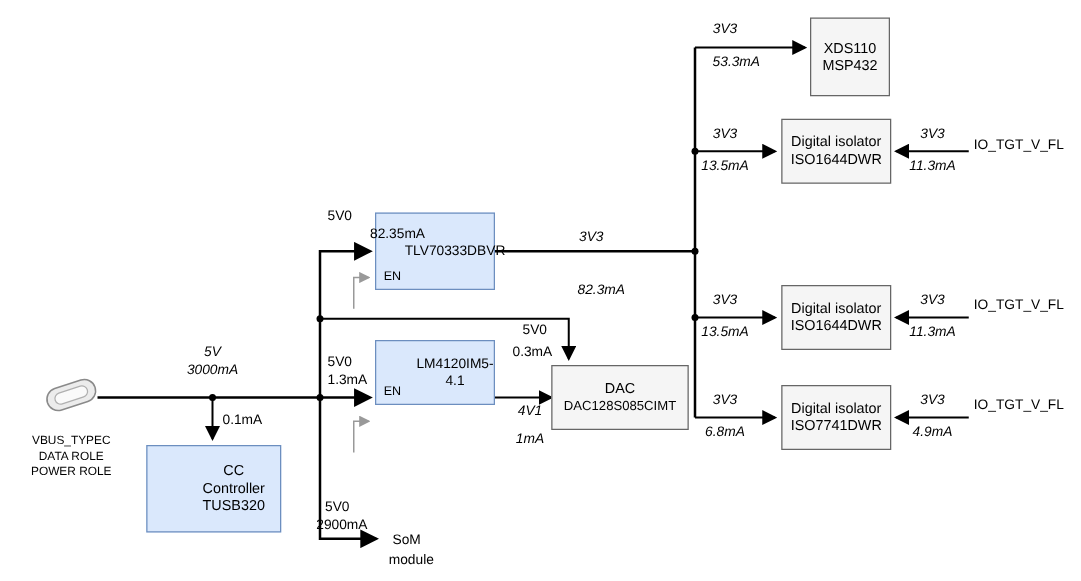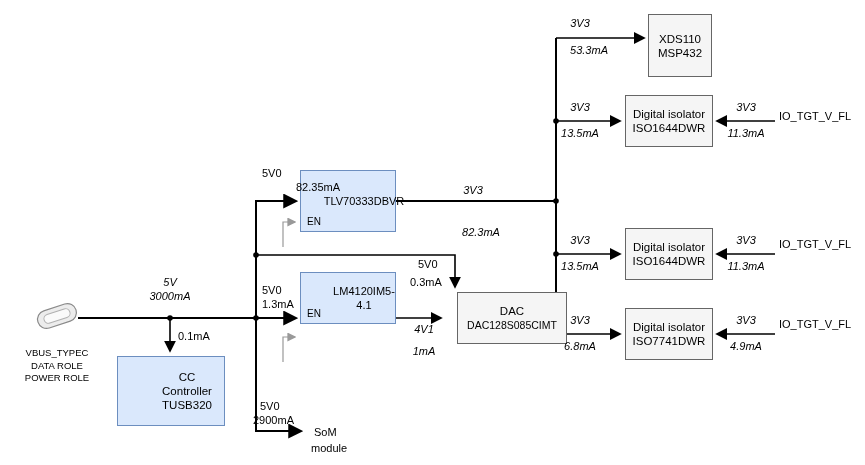--- a/index.html
+++ b/index.html
@@ -88,21 +88,21 @@
   <div class="box blue" style="left:300px;top:170px;width:96px;height:62px;">
     <div style="font-size:11px;">TLV70333DBVR</div>
     <div class="en-pin">EN</div>
   </div>
 
   <div class="box blue" style="left:300px;top:272px;width:96px;height:52px;">
     <div style="font-size:11px;">LM4120IM5-4.1</div>
     <div class="en-pin">EN</div>
   </div>
 
-  <div class="box gray" style="left:457px;top:292px;width:110px;height:52px;">
+  <div class="box gray" style="left:441px;top:292px;width:110px;height:52px;">
     <div>DAC</div>
     <div style="font-size:10.5px;">DAC128S085CIMT</div>
   </div>
 
   <div class="box gray" style="left:648px;top:14px;width:64px;height:63px;">
     <div>XDS110</div>
     <div>MSP432</div>
   </div>
 
   <div class="box gray" style="left:625px;top:95px;width:88px;height:52px;">

